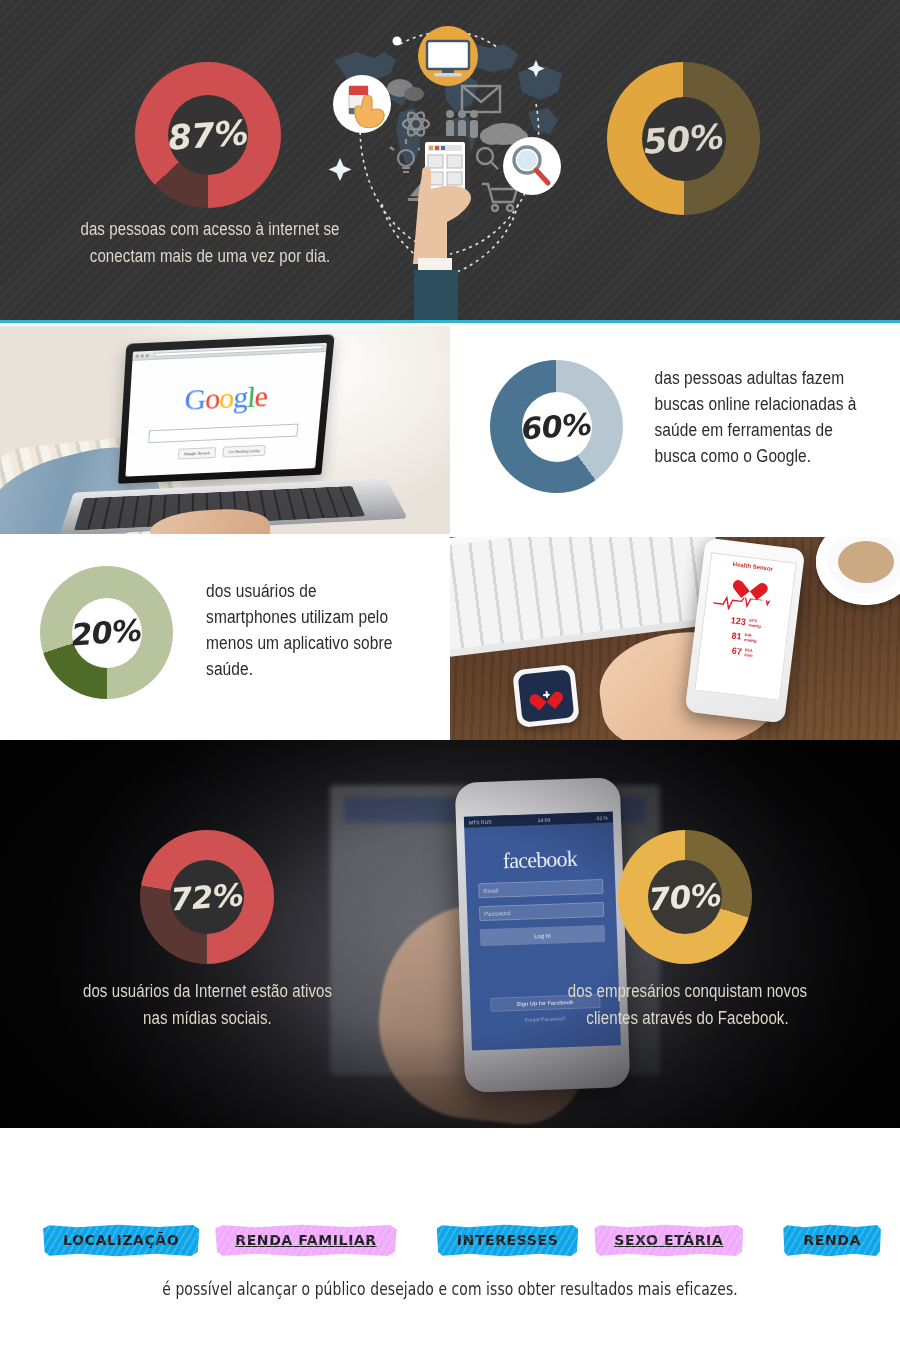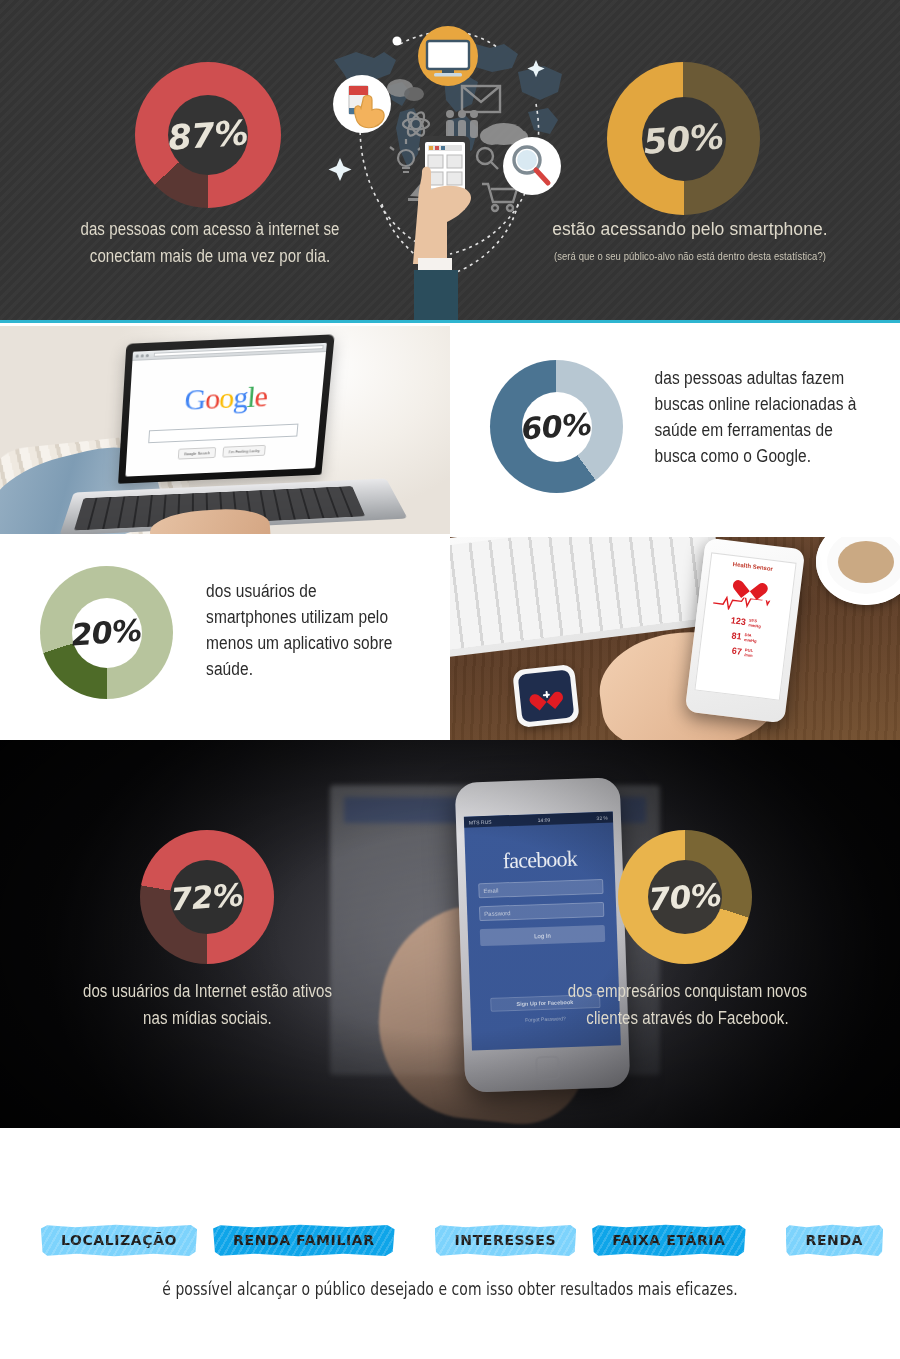--- a/index.html
+++ b/index.html
@@ -178,22 +178,22 @@
     white-space:nowrap;
     clip-path:polygon(0% 14%, 4% 4%, 22% 10%, 48% 2%, 74% 9%, 96% 3%, 100% 16%,
                       99% 84%, 95% 97%, 72% 90%, 47% 98%, 23% 90%, 4% 96%, 1% 85%);
   }
   .tag::after{
     content:""; position:absolute; inset:0;
     background:repeating-linear-gradient(120deg,
       rgba(255,255,255,.16) 0 2px, rgba(0,0,0,0) 2px 6px);
     pointer-events:none;
   }
-  .tag-blue  { background:#7dd3fc;margin-left:24px; }
-  .tag-green { background:#0ea5e9; }
+  .tag-blue  { background:#0ea5e9;margin-left:24px; }
+  .tag-green { background:#f0abfc;text-decoration:underline; }
 
   
   .couch {
     position:absolute; inset:0;
     background:
       radial-gradient(ellipse 200px 150px at 70% 20%, #ffffff 0%, #f3efe9 60%, #e8e2da 100%),
       linear-gradient(100deg,#e9e3d8 0%, #f7f5f1 35%, #fbfaf8 70%, #efeae3 100%);
   }
   .couch-stripes {
     position:absolute; left:-10px; top:115px; width:200px; height:120px;
@@ -556,24 +556,20 @@
       <div class="pct">87%</div>
     </div>
 
     <div class="donut" id="donut-50">
       <div class="hole"></div>
       <div class="pct">50%</div>
     </div>
 
     <div class="hdr-cap-left cap">das pessoas com acesso à internet se conectam mais de uma vez por dia.</div>
 
-    <div class="hdr-cap-right">
-      <span class="cap">estão acessando pelo smartphone.</span>
-      <span class="hdr-sub cap">(será que o seu público-alvo não está dentro desta estatística?)</span>
-    </div>
 
     <div class="header-rule"></div>
   </div>
 
   <div class="ph-google">
     <div class="couch"></div>
     <div class="couch-stripes"></div>
     <div class="jeans"></div>
 
     <div class="laptop-lid">
@@ -702,19 +698,19 @@
   </div>
 
   <div class="fb-caption-left cap">dos usuários da Internet estão ativos nas mídias sociais.</div>
   <div class="fb-caption-right cap">dos empresários conquistam novos clientes através do Facebook.</div>
 
 
   <div class="tags">
     <div class="tag tag-blue">LOCALIZAÇÃO</div>
     <div class="tag tag-green">RENDA FAMILIAR</div>
     <div class="tag tag-blue">INTERESSES</div>
-    <div class="tag tag-green">FAIXA ETÁRIA</div>
+    <div class="tag tag-green">SEXO ETÁRIA</div>
     <div class="tag tag-blue">RENDA</div>
   </div>
 
   <div class="footer-bottom cap">é possível alcançar o público desejado e com isso obter resultados mais eficazes.</div>
 
 </div>
 
 </body></html>

